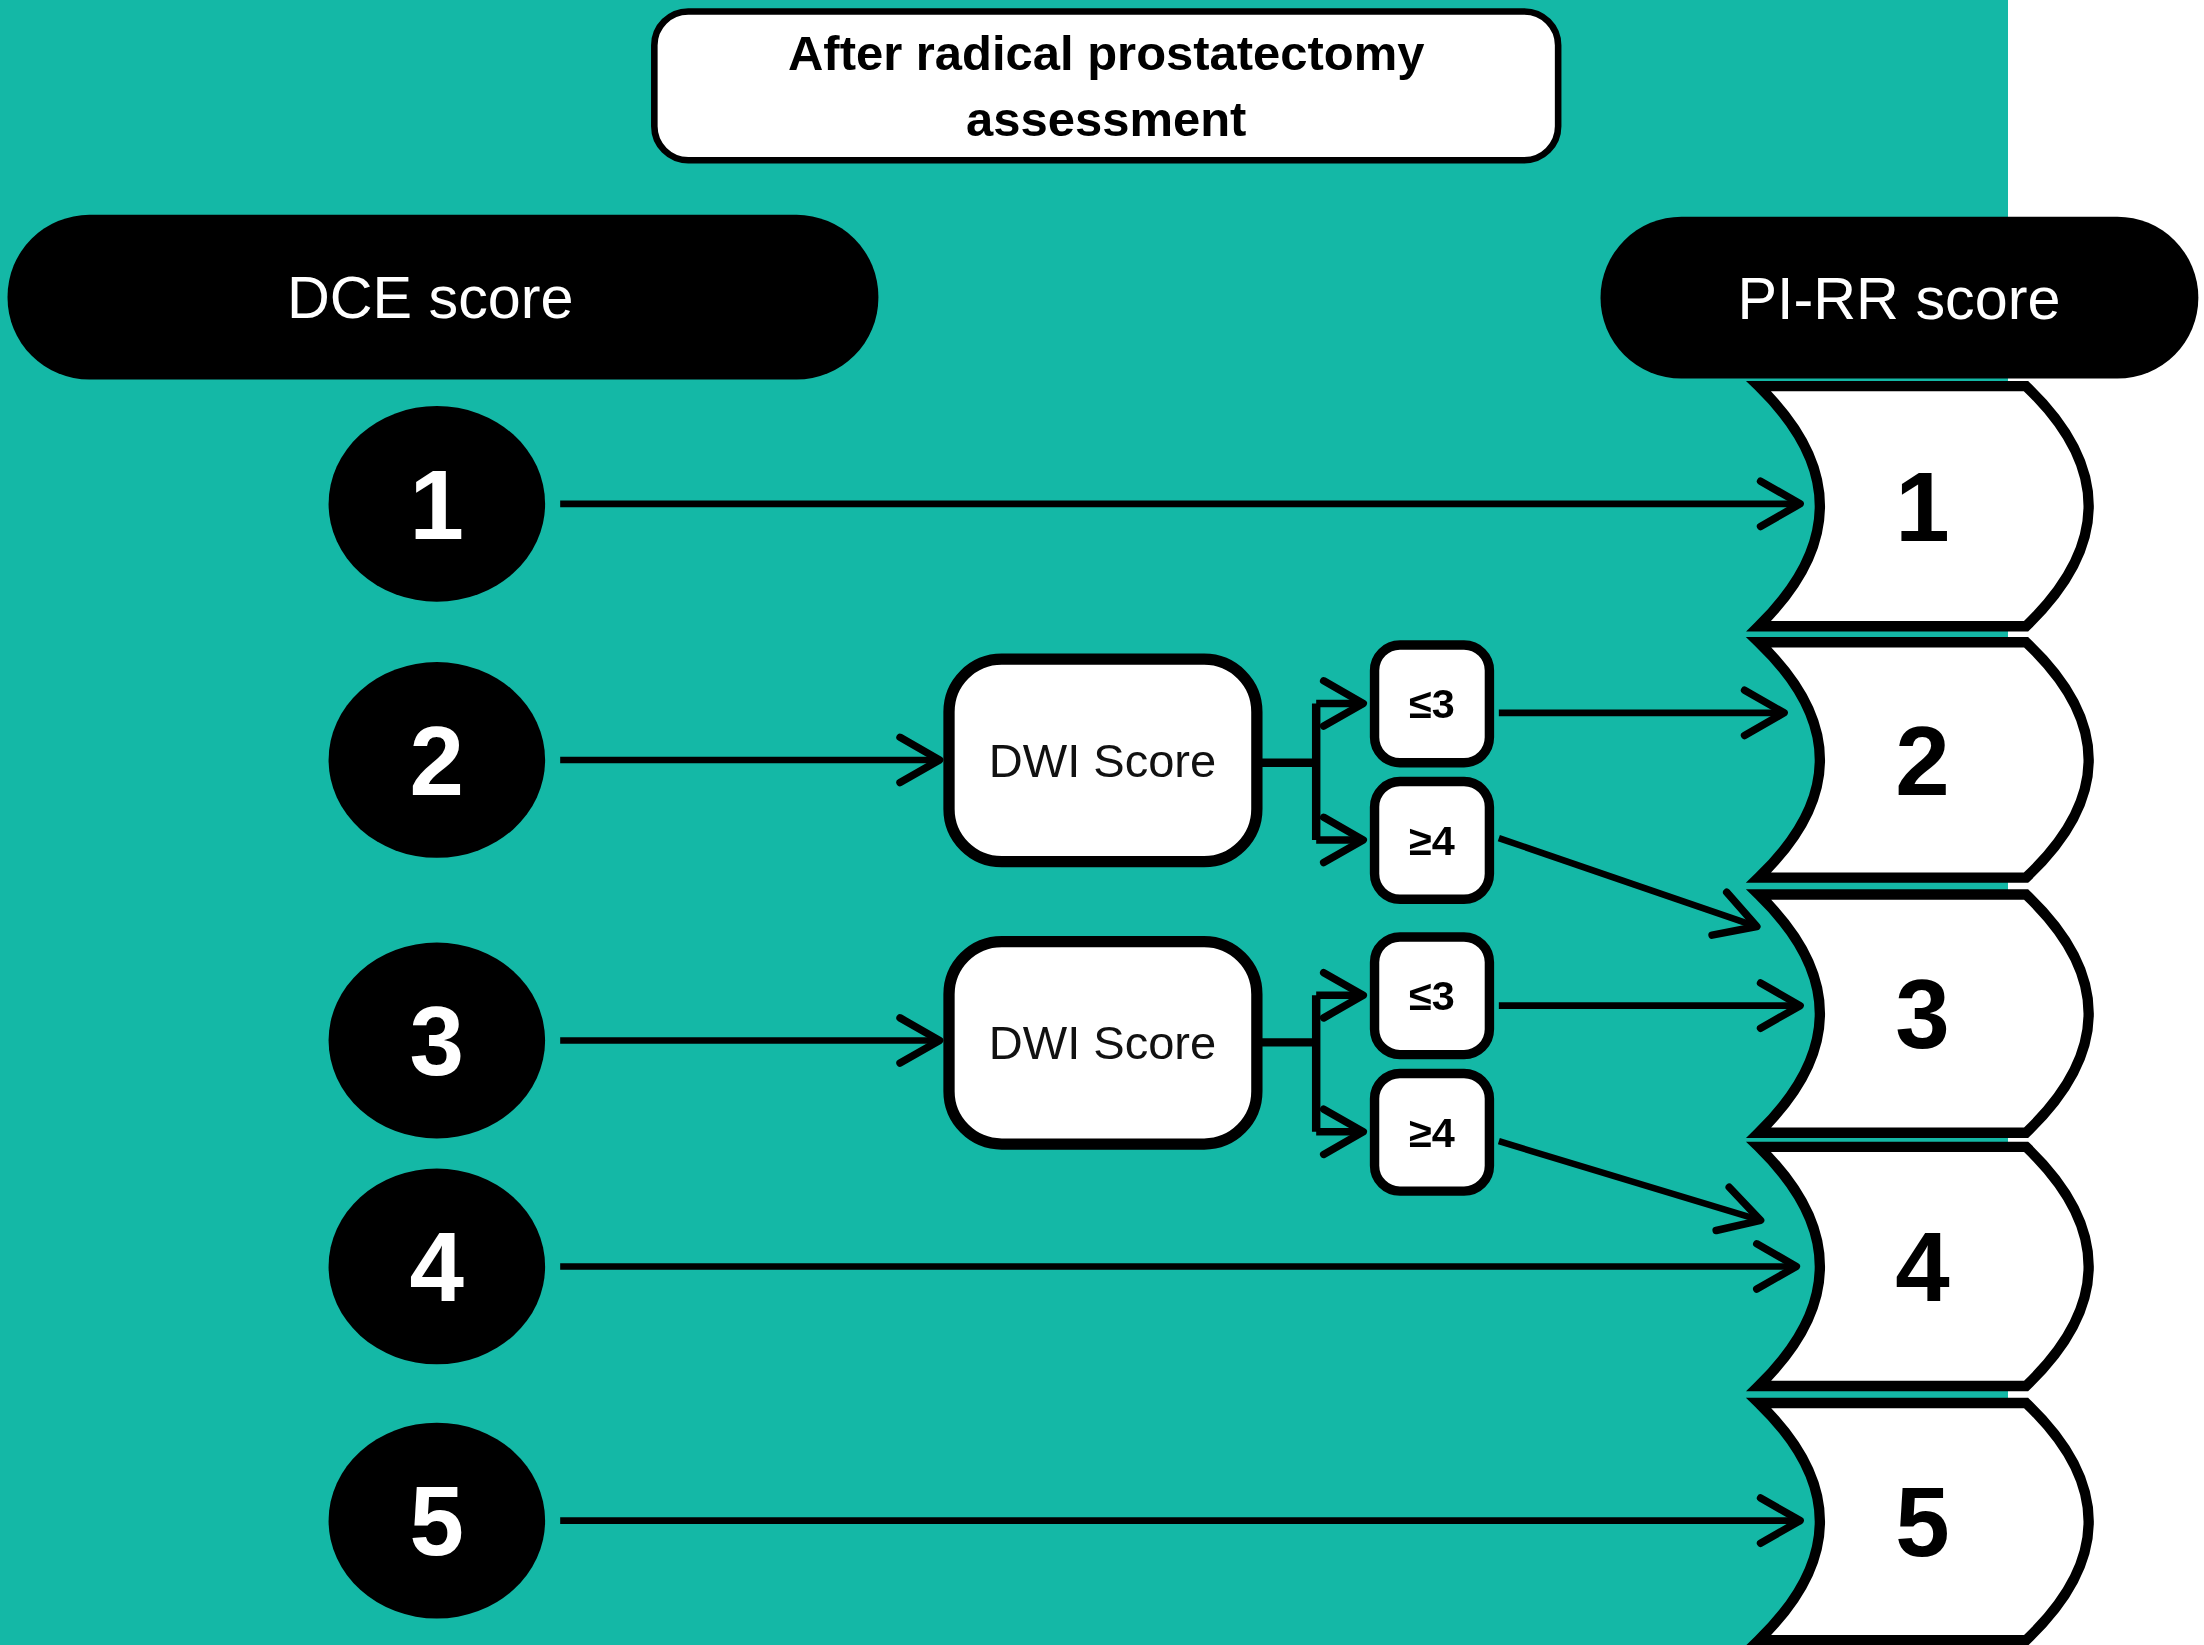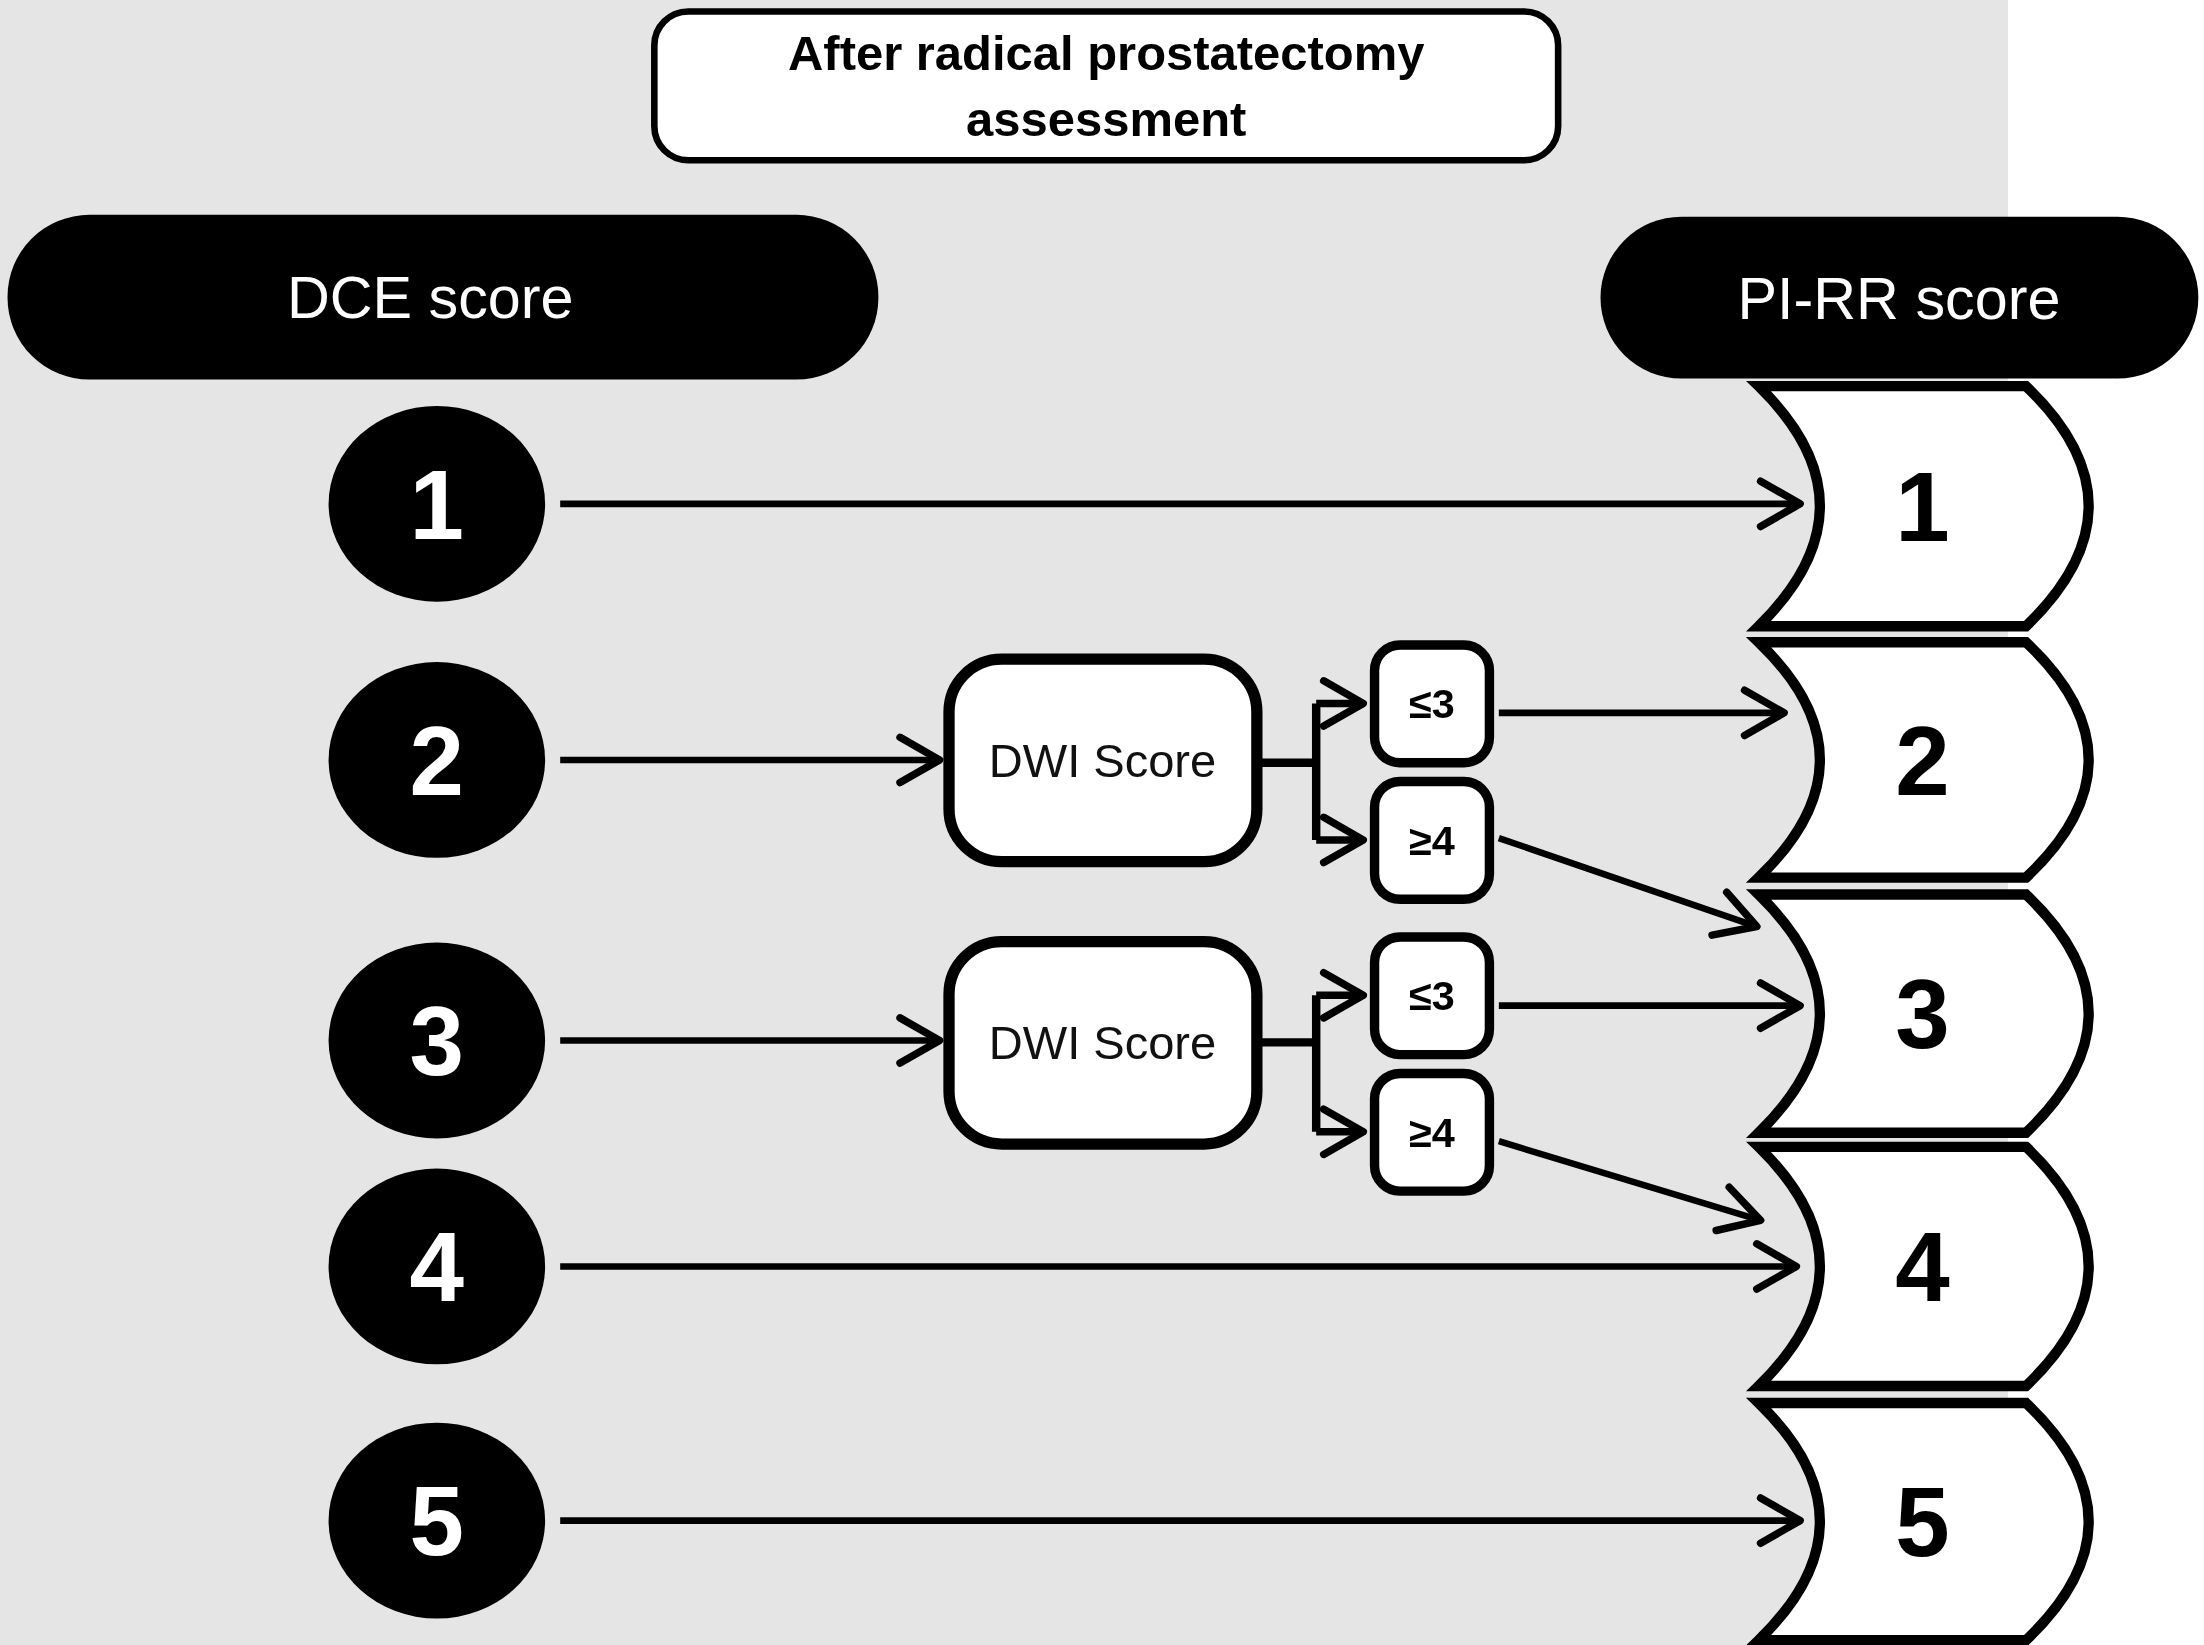--- a/index.html
+++ b/index.html
@@ -3,21 +3,21 @@
 <meta charset="utf-8">
 <style>
   html, body {
     margin: 0;
     padding: 0;
     background: #ffffff;
   }
   .figure-wrap {
     width: 2008px;
     height: 1646px;
-    background: #e5e5e5;
+    background: #14b8a6;
     position: relative;
     font-family: "Liberation Sans", sans-serif;
   }
   svg { display: block; }
   .outline       { fill: #ffffff; stroke: #000000; }
   .solid-node    { fill: #000000; stroke: none; }
   .edge          { fill: none; stroke: #000000; }
   .t-title       { font: bold 52px "Liberation Sans", sans-serif; fill: #000000; }
   .t-header      { font: 63px "Liberation Sans", sans-serif; fill: #ffffff; }
   .t-num-white   { font: bold 104px "Liberation Sans", sans-serif; fill: #ffffff; }

